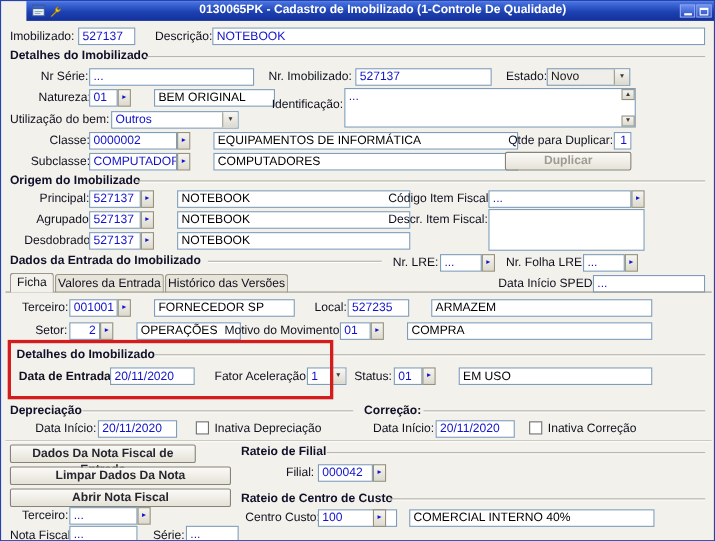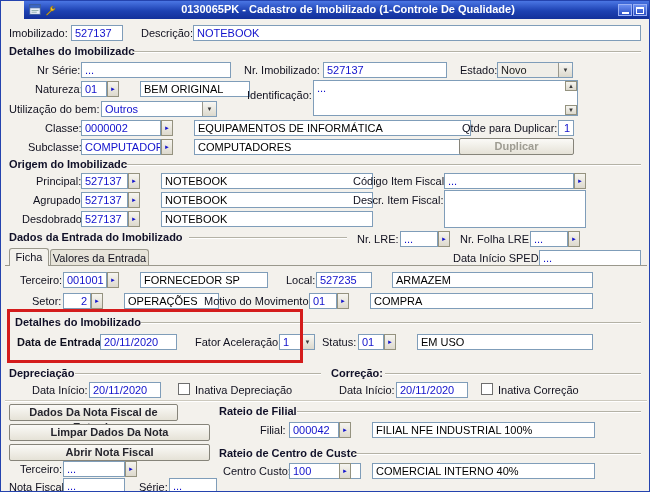--- a/index.html
+++ b/index.html
@@ -146,20 +146,21 @@
   <div class="line" style="left:188px;top:236px;width:158px"></div>
   <div class="lbl" style="left:356px;top:232px">Nr. LRE:</div>
   <div class="fld" style="left:399px;top:230px;width:38px">...</div>
   <div class="mini" style="left:437px;top:230px">►</div>
   <div class="lbl" style="left:459px;top:232px">Nr. Folha LRE:</div>
   <div class="fld" style="left:529px;top:230px;width:38px">...</div>
   <div class="mini" style="left:567px;top:230px">►</div>
 
   <div class="tab active" style="left:8px;width:40px">Ficha</div>
   <div class="tab" style="left:49px;width:99px">Valores da Entrada</div>
+  <div class="tab" style="left:149px;width:112px">Histórico das Versões</div>
   <div class="tabline" style="left:4px;top:264px;width:642px"></div>
   <div class="lbl" style="left:452px;top:251px">Data Início SPED:</div>
   <div class="fld" style="left:538px;top:249px;width:102px">...</div>
 
   <div class="lbl" style="left:19px;top:273px">Terceiro:</div>
   <div class="fld" style="left:62px;top:271px;width:44px">001001</div>
   <div class="mini" style="left:106px;top:271px">►</div>
   <div class="fld ro" style="left:119px;top:271px;width:128px">FORNECEDOR SP</div>
   <div class="lbl" style="left:285px;top:273px">Local:</div>
   <div class="fld" style="left:315px;top:271px;width:56px">527235</div>
@@ -208,21 +209,20 @@
 
   <div class="btn" style="left:8px;top:403px;width:169px">Dados Da Nota Fiscal de Entrada</div>
   <div class="btn" style="left:8px;top:423px;width:201px">Limpar Dados Da Nota</div>
   <div class="btn" style="left:8px;top:443px;width:201px">Abrir Nota Fiscal</div>
 
   <div class="sec" style="left:218px;top:404px">Rateio de Filial</div>
   <div class="line" style="left:296px;top:410px;width:344px"></div>
   <div class="lbl" style="left:259px;top:423px">Filial:</div>
   <div class="fld" style="left:288px;top:421px;width:50px">000042</div>
   <div class="mini" style="left:338px;top:421px">►</div>
-  <div class="fld ro" style="left:351px;top:421px;width:223px">FILIAL NFE INDUSTRIAL 100%</div>
 
   <div class="sec" style="left:218px;top:446px">Rateio de Centro de Custo</div>
   <div class="line" style="left:352px;top:452px;width:288px"></div>
   <div class="lbl" style="left:222px;top:464px">Centro Custo:</div>
   <div class="fld" style="left:288px;top:462px;width:72px">100</div>
   <div class="mini" style="left:338px;top:462px">►</div>
   <div class="fld ro" style="left:351px;top:462px;width:223px">COMERCIAL INTERNO 40%</div>
 
   <div class="lbl" style="left:19px;top:462px">Terceiro:</div>
   <div class="fld" style="left:62px;top:460px;width:62px">...</div>

